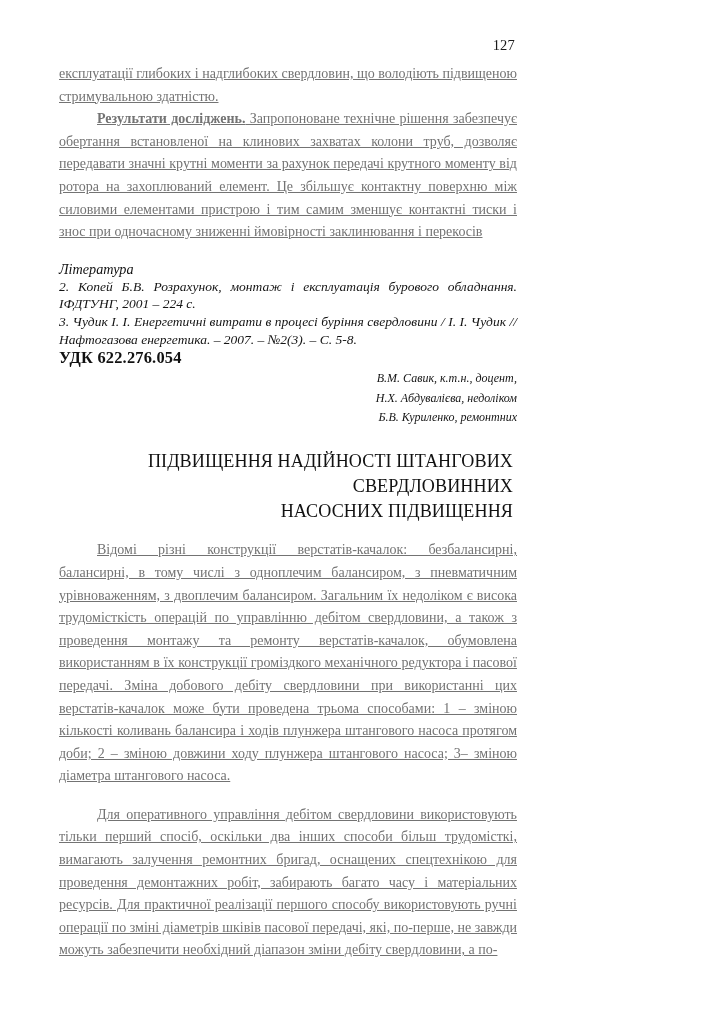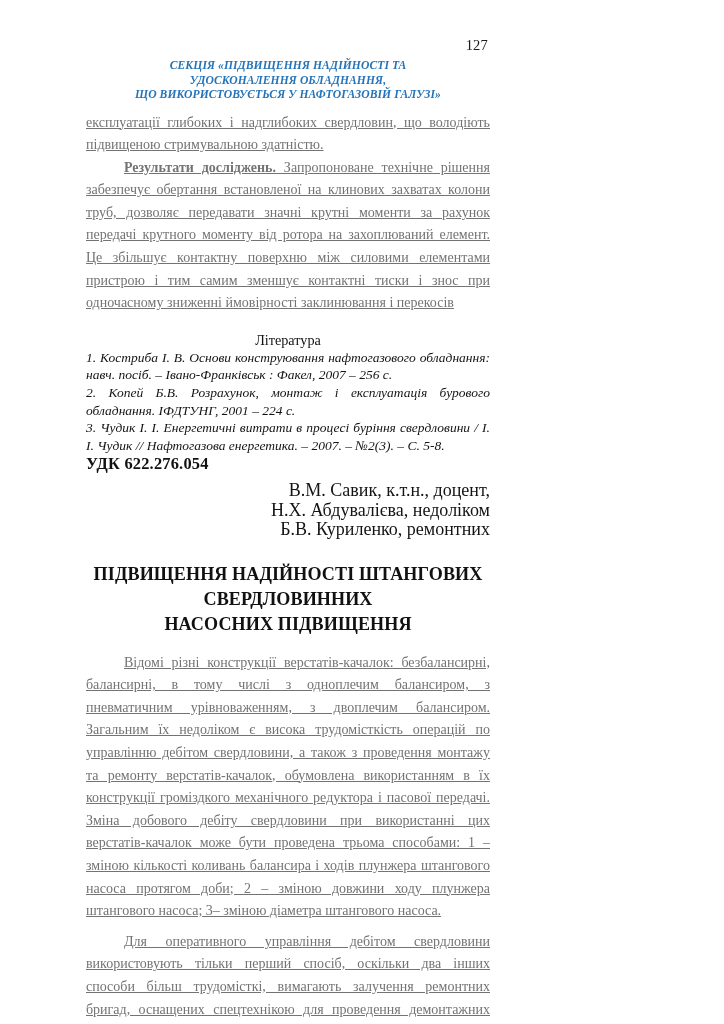--- a/index.html
+++ b/index.html
@@ -16,21 +16,21 @@
     color: #111111;
     position: relative;
     -webkit-font-smoothing: antialiased;
   }
 
   .page {
     position: relative;
     width: 576px;
     height: 1024px;
     box-sizing: border-box;
-    padding: 0 86px;
+    padding: 0 59px;
   }
 
   
   .page-number {
     text-align: right;
     font-size: 14.5px;
     line-height: 18px;
     padding-top: 36px;
     padding-right: 2px;
     color: #1a1a1a;
@@ -60,86 +60,83 @@
     hyphens: manual;
     text-decoration: underline;
   }
   .body-para.first-block { margin-top: 9px; }
   .indent { text-indent: 38px; }
   .lead-bold { font-weight: bold; }
 
   
   .refs-title {
     margin-top: 16px;
-    text-align: center;
+    text-align: left;
+    font-style: italic;
     font-size: 14.2px;
     line-height: 18px;
   }
   .ref-item {
     margin: 0;
     text-align: justify;
     font-style: italic;
     font-size: 13.5px;
     line-height: 17.6px;
     color: #141414;
   }
 
   
   .udk {
     font-weight: bold;
     font-size: 16.4px;
     line-height: 20px;
     letter-spacing: .2px;
   }
   .authors {
-    margin-top: 7px;
+    margin-top: 1px;
     text-align: right;
-    font-size: 18px;
+    font-style: italic;
+    font-size: 12px;
     line-height: 19.4px;
     color: #141414;
   }
   .authors .affiliation {
     display: block;
     margin-top: 0px;
   }
 
   
   .article-title {
     margin-top: 22px;
-    text-align: center;
-    font-weight: bold;
+    text-align: right;
+    font-weight: normal;
     font-size: 18.1px;
     line-height: 25px;
     letter-spacing: .1px;
     padding: 0 4px;
   }
   .article-title .t2 { display: block; }
 
   .article-body { margin-top: 15px; }
-  .article-body p + p { margin-top: 8px; }
+  .article-body p + p { margin-top: 16px; }
 </style>
 </head>
 <body>
 
 <div class="page">
 
   <div class="page-number">127</div>
 
-  <div class="section-head">
-    <span>СЕКЦІЯ «ПІДВИЩЕННЯ НАДІЙНОСТІ ТА УДОСКОНАЛЕННЯ ОБЛАДНАННЯ,</span>
-    <span class="line2">ЩО ВИКОРИСТОВУЄТЬСЯ У НАФТОГАЗОВІЙ ГАЛУЗІ»</span>
-  </div>
 
   <p class="body-para first-block">експлуатації глибоких і надглибоких свердловин, що володіють підвищеною стримувальною здатністю.</p>
 
   <p class="body-para indent"><span class="lead-bold">Результати досліджень.</span><span> Запропоноване технічне рішення забезпечує обертання встановленої на клинових захватах колони труб, дозволяє передавати значні крутні моменти за рахунок передачі крутного моменту від ротора на захоплюваний елемент. Це збільшує контактну поверхню між силовими елементами пристрою і тим самим зменшує контактні тиски і знос при одночасному зниженні ймовірності заклинювання і перекосів</span></p>
 
   <div class="refs-title">Література</div>
 
-  <p class="ref-item">1. Костриба І. В. Основи конструювання нафтогазового обладнання: навч. посіб. – Івано-Франківськ : Факел, 2007 – 256 с.</p>
   <p class="ref-item">2. Копей Б.В. Розрахунок, монтаж і експлуатація бурового обладнання. ІФДТУНГ, 2001 – 224 с.</p>
   <p class="ref-item">3. Чудик І. І. Енергетичні витрати в процесі буріння свердловини / І. І. Чудик // Нафтогазова енергетика. – 2007. – №2(3). – С. 5-8.</p>
 
   <div class="udk">УДК 622.276.054</div>
 
   <div class="authors">
     <div>В.М. Савик, к.т.н., доцент,</div>
     <div>Н.Х. Абдувалієва, недоліком</div>
     <div>Б.В. Куриленко, ремонтних</div>
   </div>

